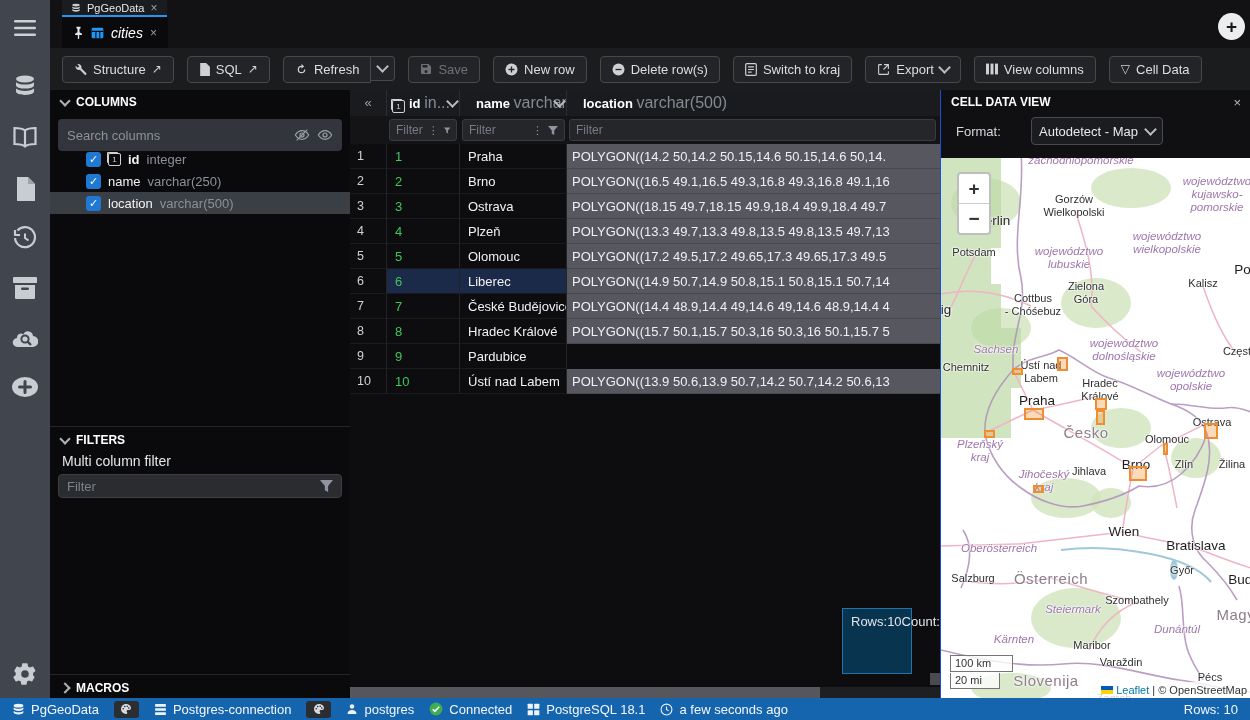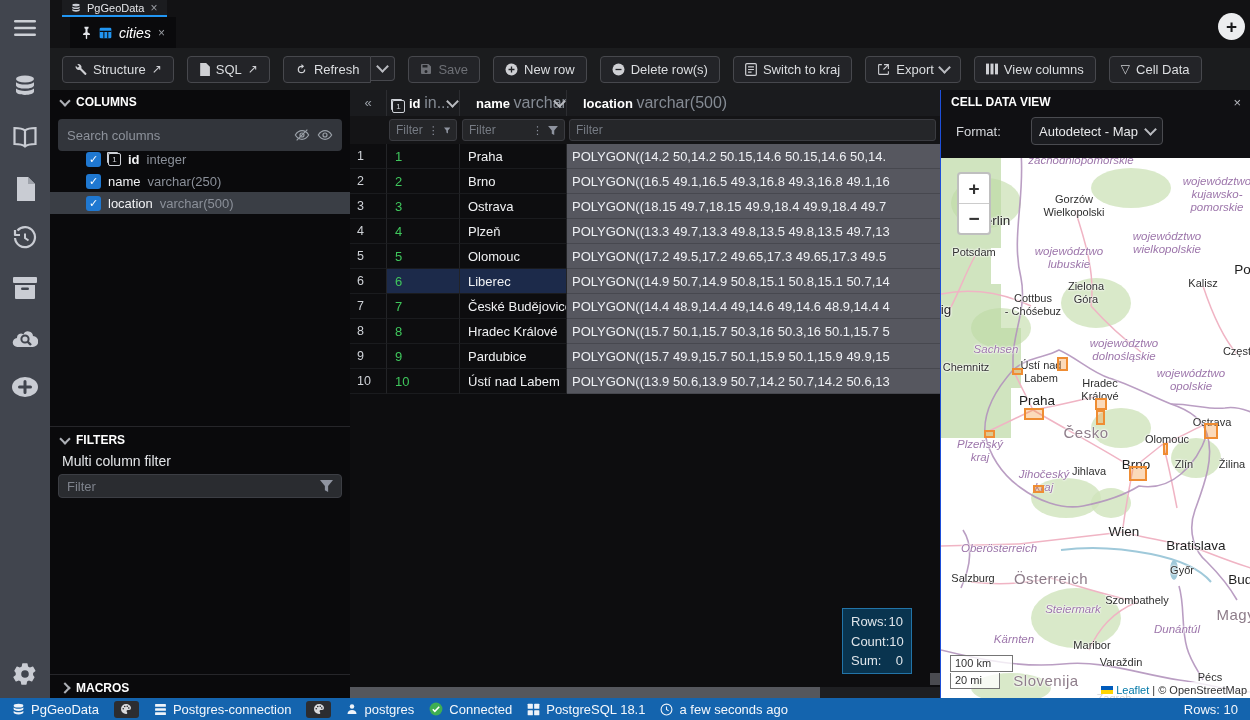--- a/index.html
+++ b/index.html
@@ -7,21 +7,21 @@
 
   
   .iconbar{position:absolute;left:0;top:0;width:50px;height:698px;background:#41454e;}
   .ibi{position:absolute;left:0;width:50px;height:36px;display:flex;align-items:center;justify-content:center;color:#c9ccd3;}
   .ibi svg{display:block;}
 
   
   .topbg{position:absolute;left:50px;top:0;width:1200px;height:48px;background:#121214;}
   .tab1{position:absolute;left:12px;top:0;height:15px;display:flex;align-items:center;gap:6px;padding:0 9px;background:#1b1c1f;border-bottom:2px solid #2196f3;color:#e6e7ea;font-size:11px;}
   .tab1 .x,.tab2 .x{color:#9a9da3;font-size:12px;}
-  .tab2{position:absolute;left:20px;top:17px;height:31px;display:flex;align-items:center;gap:7px;padding:0 11px;background:#0a0a0c;color:#fff;font-size:14px;}
+  .tab2{position:absolute;left:12px;top:17px;height:31px;display:flex;align-items:center;gap:7px;padding:0 11px;background:#0a0a0c;color:#fff;font-size:14px;}
   .tab2 .nm{font-style:italic;}
   .plusbtn{position:absolute;left:1218px;top:13px;width:27px;height:27px;border-radius:50%;background:#ecedef;color:#17181a;display:flex;align-items:center;justify-content:center;font-size:19px;font-weight:bold;line-height:1;}
 
   
   .toolbar{position:absolute;left:50px;top:48px;width:1200px;height:42px;background:#1b1c1e;display:flex;align-items:center;gap:13px;padding-left:12px;box-sizing:border-box;}
   .tbtn{height:25px;display:inline-flex;align-items:center;gap:6px;padding:0 11px;background:#232428;border:1px solid #47484d;border-radius:4px;color:#dcdee1;font-size:13px;white-space:nowrap;}
   .tbtn svg{display:block;flex:none;}
   .tbtn.dis{color:#6e7076;}
   .split{display:inline-flex;}
   .split .tbtn{border-radius:4px 0 0 4px;}
@@ -57,21 +57,21 @@
   .gf .sp{flex:1;}
   .gf .dots{color:#8f94a0;font-size:11px;}
   #grid-rows{position:absolute;left:0;top:54px;width:590px;}
   .grow{position:relative;height:25px;}
   .grow>div{position:absolute;top:0;height:25px;line-height:25px;overflow:hidden;white-space:nowrap;box-sizing:border-box;font-size:13px;}
   .grow .rn{left:0;width:37px;padding-left:7px;color:#cfd2d7;font-size:12.5px;border-bottom:1px solid #1a1b1e;border-right:1px solid #232427;}
   .grow .cid{left:37px;width:73px;padding-left:8px;color:#3fc65c;border-bottom:1px solid #1a1b1e;border-right:1px solid #232427;}
   .grow .cname{left:110px;width:107px;padding-left:8px;color:#f0f1f3;border-bottom:1px solid #1a1b1e;border-right:1px solid #232427;}
   .grow .cloc{left:217px;width:373px;padding-left:5px;color:#eef0f4;background:#56575f;border-bottom:1px solid #47484f;}
   .grow.sel .cid,.grow.sel .cname{background:#1c2a4a;}
-  .stats{position:absolute;left:492px;top:518px;width:70px;height:66px;background:#09344f;border:1px solid #2274a8;box-sizing:border-box;padding:5px 8px;font-size:13px;color:#dfe5ea;display:flex;flex-direction:column;justify-content:space-between;}
+  .stats{position:absolute;left:492px;top:518px;width:70px;height:66px;background:#09344f;border:1px solid #2274a8;box-sizing:border-box;padding:5px 8px;font-size:13px;color:#dfe5ea;display:flex;flex-direction:row;justify-content:space-between;}
   .stats .srow{display:flex;justify-content:space-between;}
   .hscroll{position:absolute;left:0;top:597px;width:590px;height:11px;background:#1e1f22;}
   .hthumb{position:absolute;left:0;top:0;width:470px;height:11px;background:#55575d;}
   .vthumb{position:absolute;left:580px;top:583px;width:10px;height:12px;background:#4a4b50;}
 
   
   .cpanel{position:absolute;left:940px;top:90px;width:310px;height:608px;background:#101013;border-left:1px solid #1d4ed8;box-sizing:content-box;}
   .cph{position:absolute;left:0;top:0;width:310px;height:24px;display:flex;align-items:center;color:#fff;font-size:12px;font-weight:bold;padding:0 10px;box-sizing:border-box;}
   .cph .x{margin-left:auto;color:#b8bac0;font-weight:normal;font-size:13px;}
   .fmtlabel{position:absolute;left:15px;top:34px;color:#d5d7db;font-size:13px;}
@@ -405,21 +405,20 @@
         <div class="grow">
           <div class="rn">8</div>
           <div class="cid">8</div>
           <div class="cname">Hradec Králové</div>
           <div class="cloc">POLYGON((15.7 50.1,15.7 50.3,16 50.3,16 50.1,15.7 5</div>
         </div>
         <div class="grow">
           <div class="rn">9</div>
           <div class="cid">9</div>
           <div class="cname">Pardubice</div>
-          <div class="cloc">POLYGON((15.7 49.9,15.7 50.1,15.9 50.1,15.9 49.9,15</div>
         </div>
         <div class="grow">
           <div class="rn">10</div>
           <div class="cid">10</div>
           <div class="cname">Ústí nad Labem</div>
           <div class="cloc">POLYGON((13.9 50.6,13.9 50.7,14.2 50.7,14.2 50.6,13</div>
         </div>
       </div>
 
     <div class="stats">

